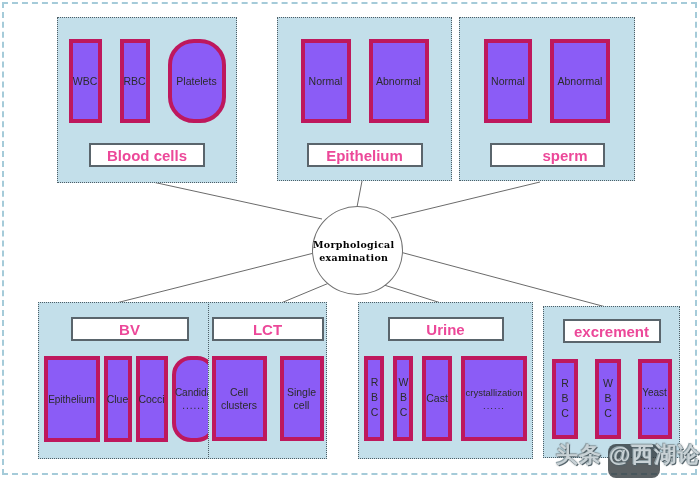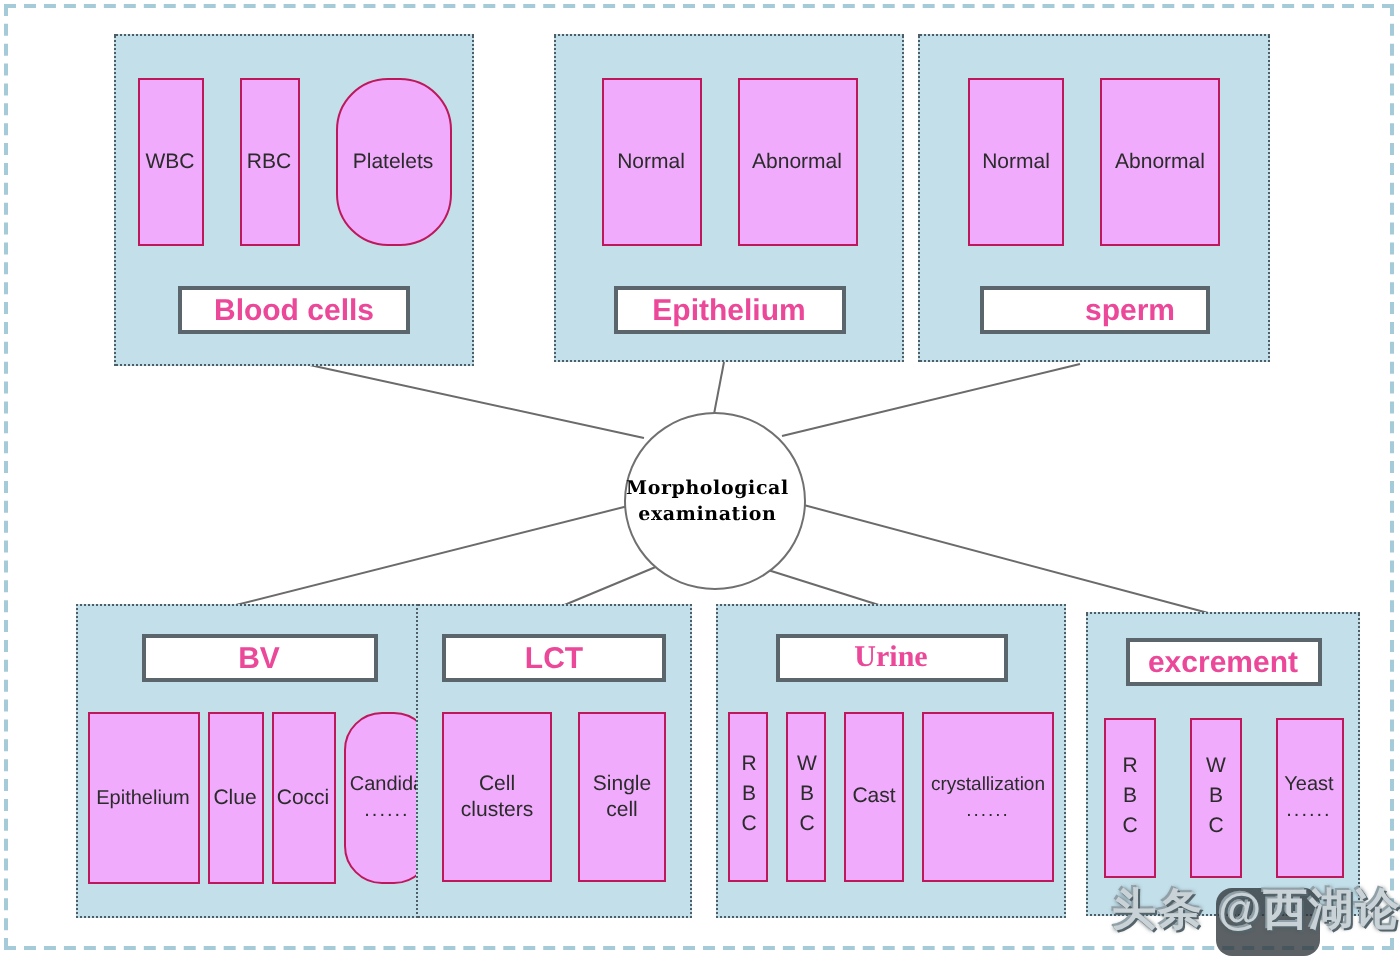--- a/index.html
+++ b/index.html
@@ -6,21 +6,21 @@
   .stage{position:relative;width:700px;height:478px;background:#ffffff;overflow:hidden;
          font-family:"Liberation Sans",sans-serif;}
   .outer-frame{position:absolute;left:2px;top:2px;right:3px;bottom:3px;
                border:2px dashed #a5cbd9;pointer-events:none;}
   .connectors{position:absolute;left:0;top:0;width:700px;height:478px;}
 
   
   .panel{position:absolute;background:#c3dfea;border:1px dotted #4e5e66;
          display:flex;flex-direction:column;align-items:center;box-sizing:border-box;}
   .cells{display:flex;flex-direction:row;justify-content:center;align-items:stretch;}
-  .cell{background:#f0abfc;border:1px solid #be185d;display:flex;flex-direction:column;
+  .cell{background:#8b5cf6;border:4px solid #be185d;display:flex;flex-direction:column;
         justify-content:center;align-items:center;text-align:center;
         font-size:10.5px;color:#2b2b2b;line-height:13px;box-sizing:border-box;}
   .cell .dots{letter-spacing:1px;color:#2b2b2b;}
   .vtext{writing-mode:vertical-rl;text-orientation:upright;letter-spacing:3px;font-size:10.5px;}
   .plabel{background:#ffffff;border:2px solid #5a656c;height:24px;display:flex;
           align-items:center;justify-content:center;font-weight:bold;font-size:15px;
           color:#ec4899;box-sizing:border-box;}
 
   
   .p-blood{left:57px;top:17px;width:180px;height:166px;}
@@ -44,28 +44,28 @@
 
   
   .p-bv{left:38px;top:302px;width:183px;height:157px;}
   .p-bv .plabel{width:118px;margin-top:14px;}
   .p-bv .cells{gap:4px;height:86px;margin-top:15px;}
   .p-bv .cell:nth-child(1){width:56px;font-size:10px;}
   .p-bv .cell:nth-child(2){width:28px;}
   .p-bv .cell:nth-child(3){width:32px;}
   .p-bv .cell:nth-child(4){width:44px;font-size:10px;border-radius:19px;}
 
-  .p-lct{left:208px;top:302px;width:138px;height:157px;}
+  .p-lct{left:208px;top:302px;width:119px;height:157px;}
   .p-lct .plabel{width:112px;margin-top:14px;}
   .p-lct .cells{gap:13px;height:85px;margin-top:15px;}
   .p-lct .cell:nth-child(1){width:55px;}
   .p-lct .cell:nth-child(2){width:44px;}
 
   .p-urine{left:358px;top:302px;width:175px;height:157px;}
-  .p-urine .plabel{width:116px;margin-top:14px;font-family:Liberation Serif, serif;}
+  .p-urine .plabel{width:116px;margin-top:14px;}
   .p-urine .cells{gap:9px;height:85px;margin-top:15px;}
   .p-urine .cell:nth-child(1){width:20px;}
   .p-urine .cell:nth-child(2){width:20px;}
   .p-urine .cell:nth-child(3){width:30px;}
   .p-urine .cell:nth-child(4){width:66px;font-size:9.5px;}
 
   .p-exc{left:543px;top:306px;width:137px;height:152px;}
   .p-exc .plabel{width:98px;margin-top:12px;}
   .p-exc .cells{gap:17px;height:80px;margin-top:16px;}
   .p-exc .cell:nth-child(1){width:26px;}

